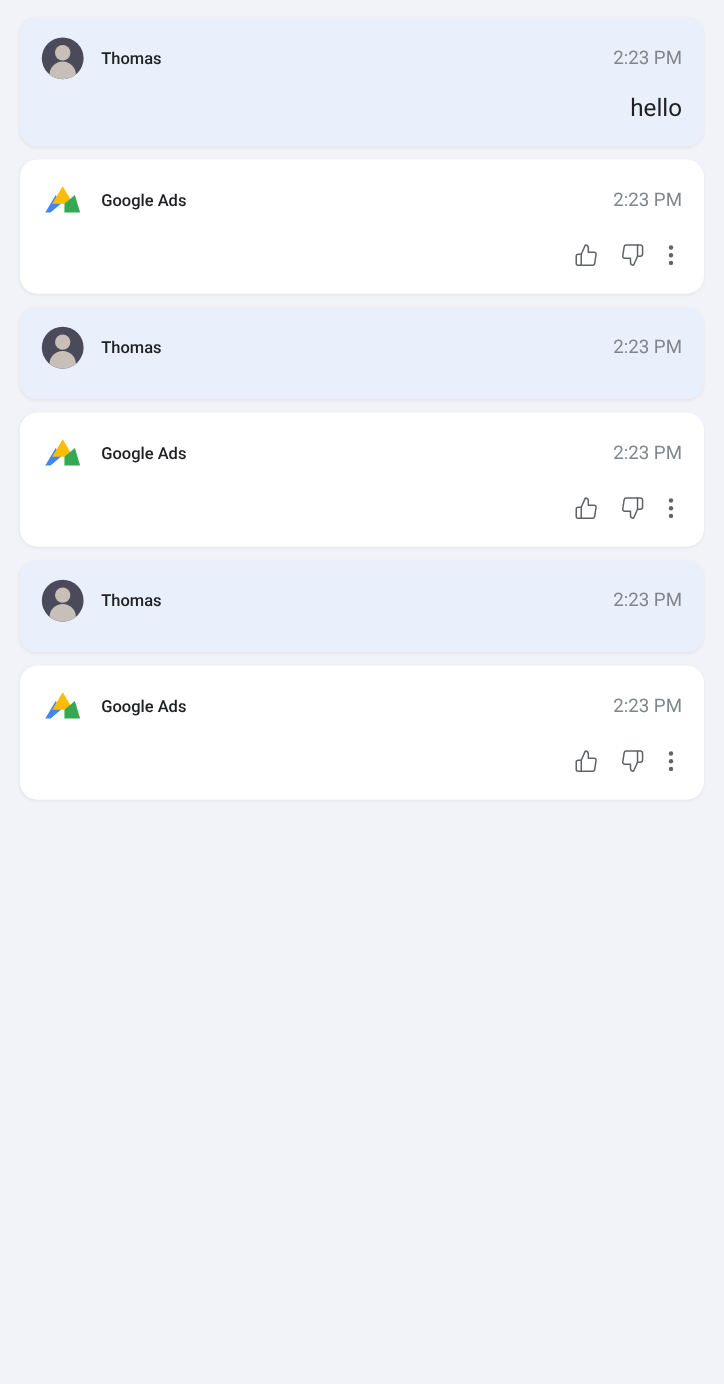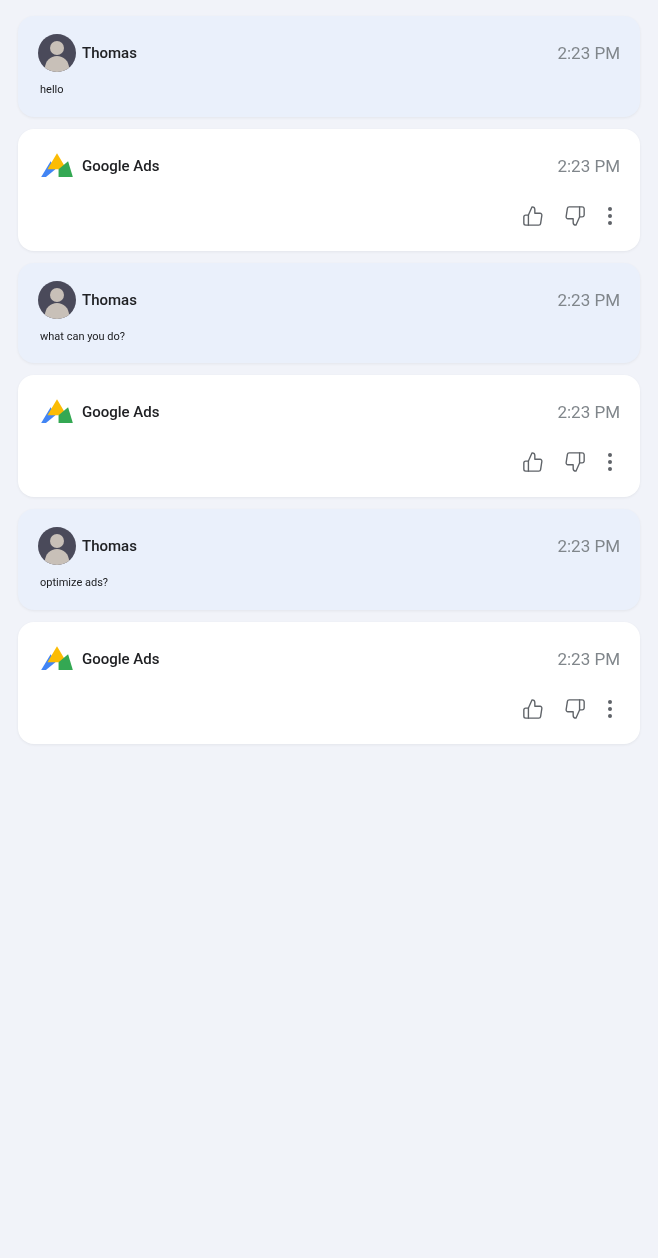--- a/index.html
+++ b/index.html
@@ -33,21 +33,21 @@
     .card-header {
       display: flex;
       align-items: center;
       justify-content: space-between;
       margin-bottom: 10px;
     }
 
     .sender-info {
       display: flex;
       align-items: center;
-      gap: 6px;
+      gap: 16px;
     }
 
     .avatar-person {
       width: 38px;
       height: 38px;
       border-radius: 50%;
       background: #4a4a5a;
       position: relative;
       overflow: hidden;
     }
@@ -95,24 +95,25 @@
       font-weight: 500;
       color: #202124;
     }
 
     .timestamp {
       font-size: 17px;
       color: #80868b;
     }
 
     .message-text {
-      font-size: 11px;
+      font-size: 22px;
       color: #202124;
       line-height: 1.5;
       padding-left: 2px;
+      text-align: right;
     }
 
     .card-actions {
       display: flex;
       align-items: center;
       justify-content: flex-end;
       gap: 8px;
       margin-top: 14px;
     }
 
@@ -209,21 +210,20 @@
 </div>
 
 <div class="message-card user-card">
   <div class="card-header">
     <div class="sender-info">
       <div class="avatar-person"></div>
       <span class="sender-name">Thomas</span>
     </div>
     <span class="timestamp">2:23 PM</span>
   </div>
-  <div class="message-text">what can you do?</div>
 </div>
 
 <div class="message-card">
   <div class="card-header">
     <div class="sender-info">
       <div class="google-ads-logo">
         <svg viewBox="0 0 48 48" fill="none" xmlns="http://www.w3.org/2000/svg">
           <polygon points="4,38 16,18 22,28 10,38" fill="#4285F4"></polygon>
           <polygon points="24,8 36,28 12,28 24,8" fill="#FBBC04"></polygon>
           <polygon points="26,28 38,18 44,38 26,38" fill="#34A853"></polygon>
@@ -255,21 +255,20 @@
 </div>
 
 <div class="message-card user-card">
   <div class="card-header">
     <div class="sender-info">
       <div class="avatar-person"></div>
       <span class="sender-name">Thomas</span>
     </div>
     <span class="timestamp">2:23 PM</span>
   </div>
-  <div class="message-text">optimize ads?</div>
 </div>
 
 <div class="message-card">
   <div class="card-header">
     <div class="sender-info">
       <div class="google-ads-logo">
         <svg viewBox="0 0 48 48" fill="none" xmlns="http://www.w3.org/2000/svg">
           <polygon points="4,38 16,18 22,28 10,38" fill="#4285F4"></polygon>
           <polygon points="24,8 36,28 12,28 24,8" fill="#FBBC04"></polygon>
           <polygon points="26,28 38,18 44,38 26,38" fill="#34A853"></polygon>

